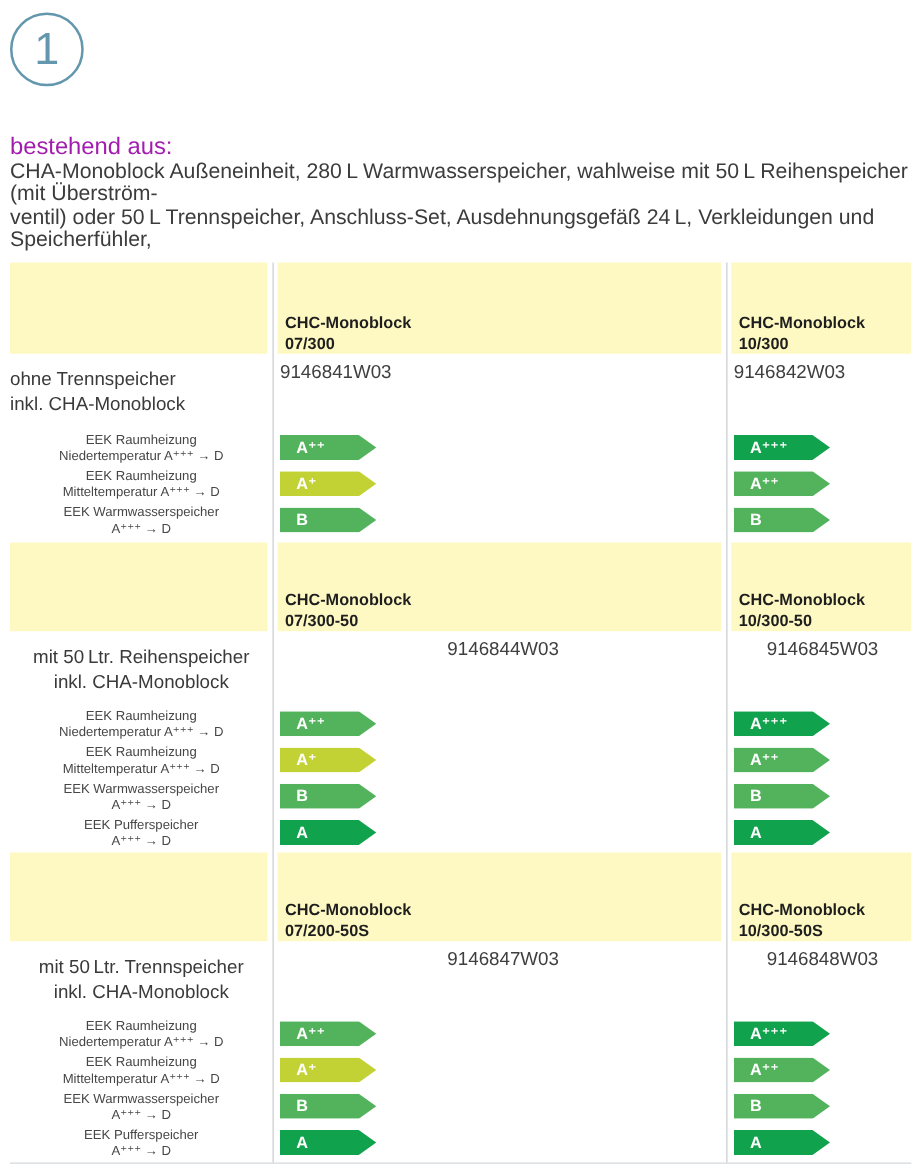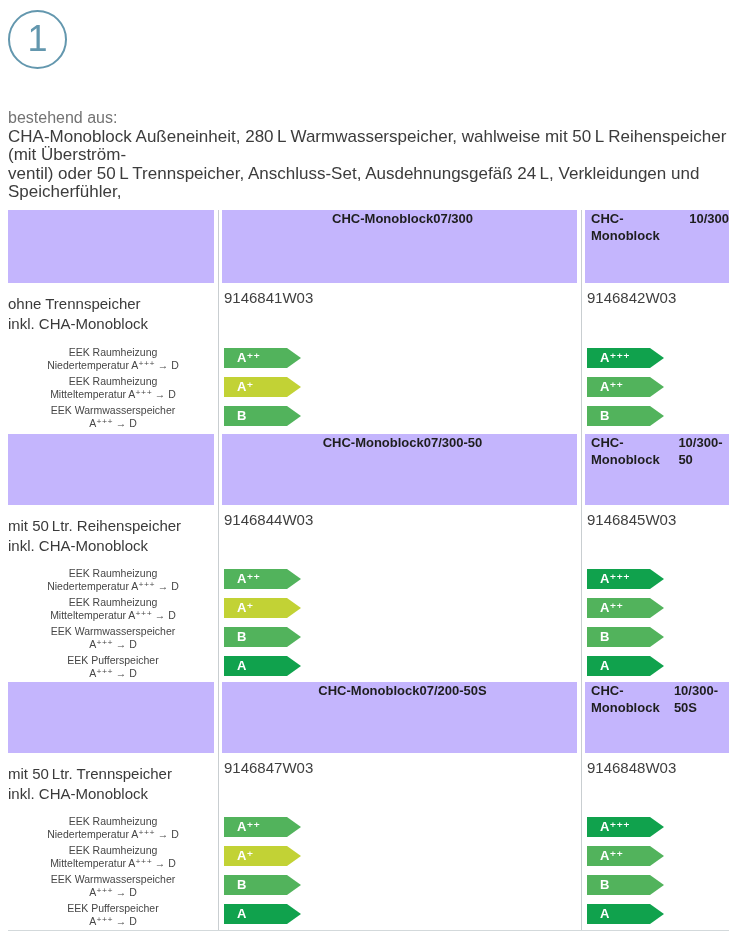--- a/index.html
+++ b/index.html
@@ -7,40 +7,40 @@
   .page{position:relative;width:737px;height:941px;background:#fff;overflow:hidden;}
 
   
   .badge{position:absolute;left:8px;top:10px;width:55px;height:55px;border:2px solid #6397ae;
          border-radius:50%;display:flex;align-items:center;justify-content:center;}
   .badge-num{font-size:36px;color:#6397ae;line-height:1;transform:translateY(-1px);}
   .step-title{position:absolute;left:110px;top:21px;font-size:15px;font-weight:700;color:#6397ae;}
 
   
   .intro{position:absolute;left:8px;top:109px;width:724px;}
-  .lead{font-size:16px;color:#737373;line-height:18.5px;}
+  .lead{font-size:19px;color:#a21caf;line-height:18.5px;}
   .body-line{font-size:17px;color:#3c3c3c;line-height:18.5px;}
 
   
   .hw-table{position:absolute;left:8px;top:210px;width:721px;border-bottom:1px solid #d3d9db;}
   .vdiv{position:absolute;top:0;bottom:0;width:1px;background:#c9ced1;z-index:0;}
   .vdiv.d1{left:210px;} .vdiv.d2{left:573px;}
 
   .grid{display:grid;grid-template-columns:210px 363px 148px;position:relative;z-index:1;}
 
   .sec-header{height:73px;}
   .sec-header.short{height:71px;}
-  .hcell{background:#c4b5fd;display:flex;justify-content:center;}
+  .hcell{background:#fef9c3;display:flex;flex-direction:column;justify-content:flex-end;}
   .hcell.h1{margin-right:4px;}
   .hcell.h2{margin-left:4px;margin-right:4px;padding-left:6px;}
   .hcell.h3{margin-left:4px;padding-left:6px;}
   .hline{font-size:13px;font-weight:700;color:#1e1e1e;line-height:17px;}
 
   .sec-row{height:62px;}
-  .sec-row.short{height:61px;}
+  .sec-row.short{height:61px;text-align:center;}
   .variant{padding-top:11px;font-size:15px;line-height:19.5px;color:#3a3a3a;}
   .artnr{padding:6px 0 0 6px;font-size:15px;color:#3f3f3f;}
 
   .eek-row{height:29px;}
   .eek-label{font-size:10.5px;line-height:13px;color:#464646;padding-top:1px;text-align:center;}
   .acell{padding-left:6px;padding-top:3px;}
   .grade-arrow{width:77px;height:20px;box-sizing:border-box;color:#fff;font-weight:700;
                font-size:13px;line-height:20px;padding-left:13px;
                clip-path:polygon(0 0,63px 0,77px 50%,63px 100%,0 100%);}
   .spacer2{height:2px;}

